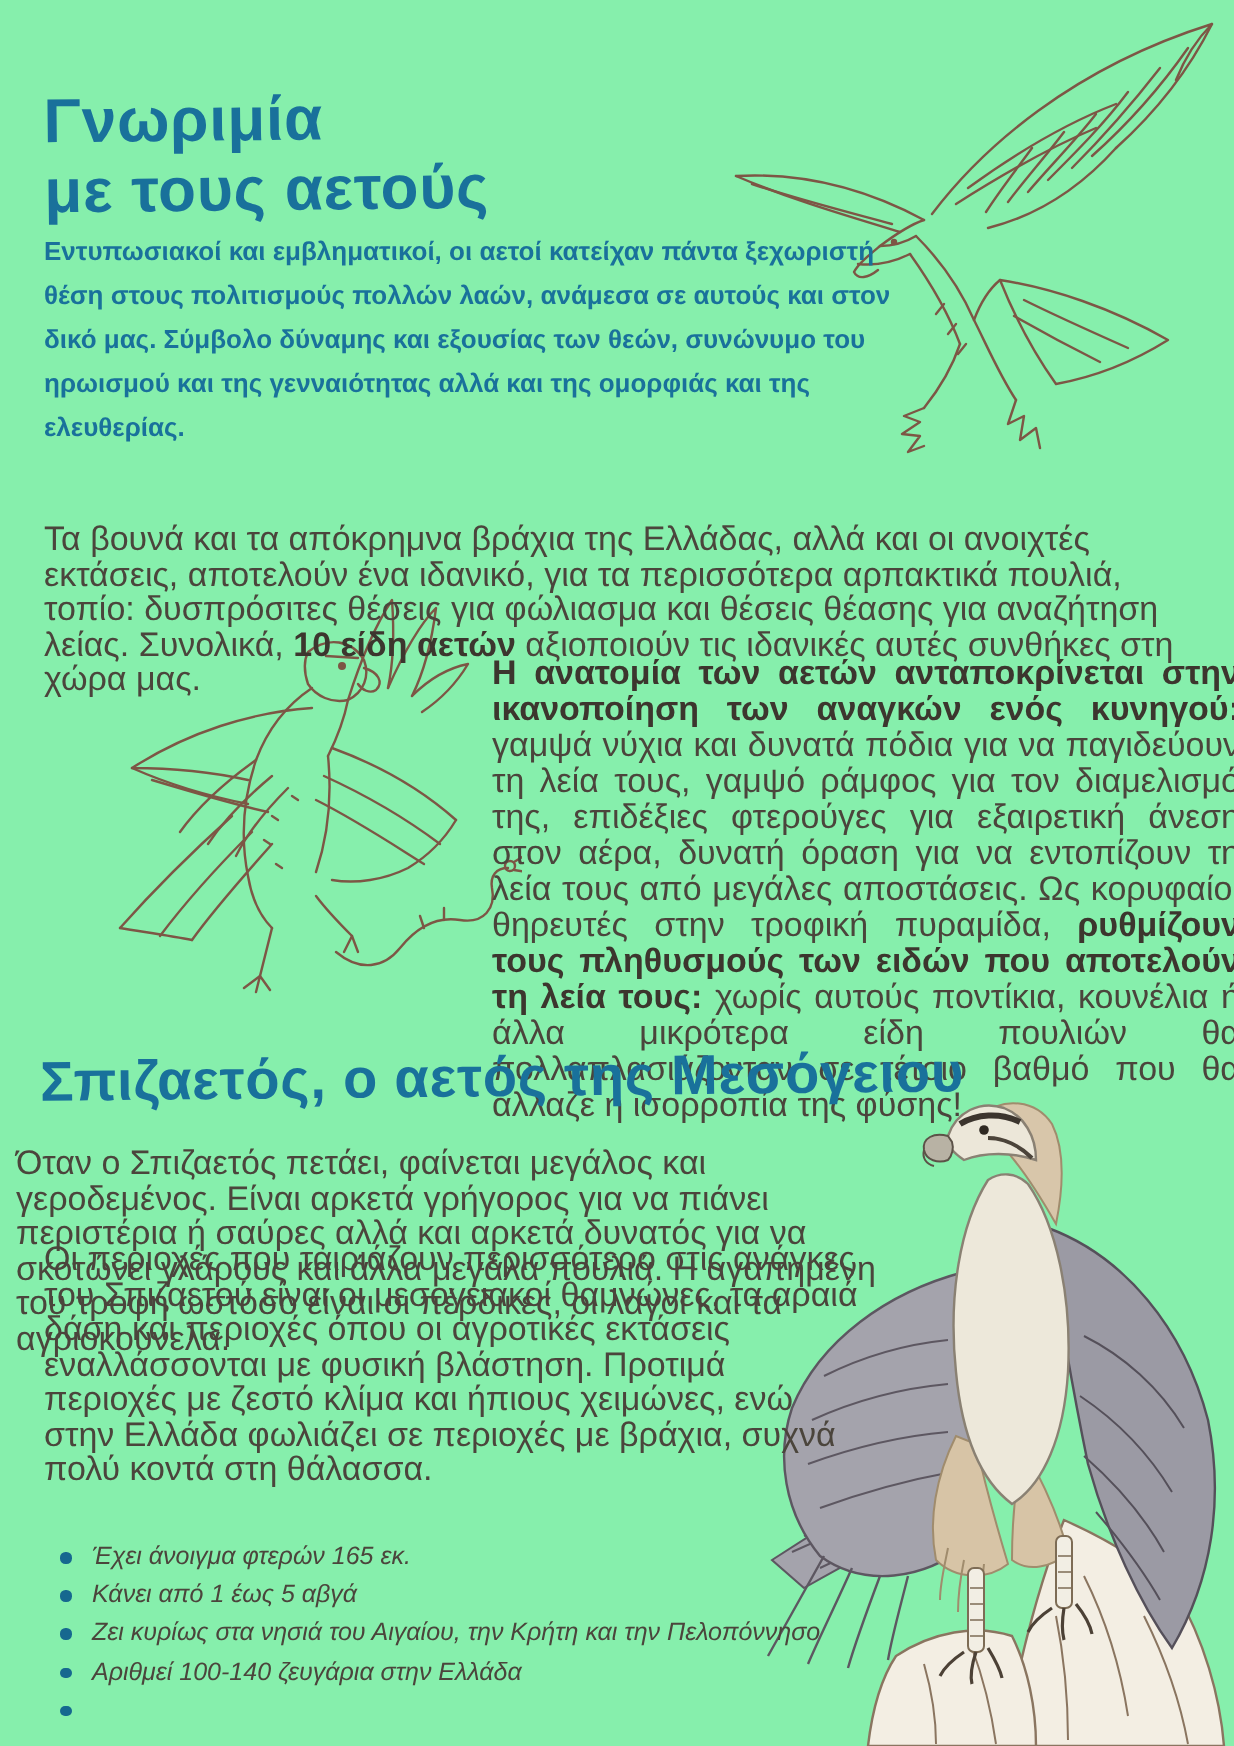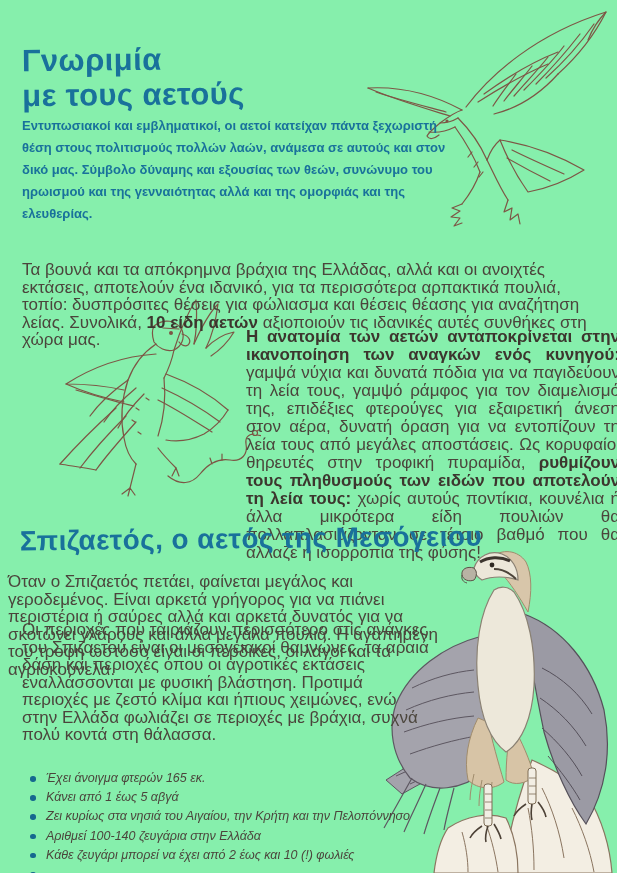--- a/index.html
+++ b/index.html
@@ -195,20 +195,16 @@
       <li>
       <span class="dot"></span>
       <span>Ζει κυρίως στα νησιά του Αιγαίου, την Κρήτη και την Πελοπόννησο</span>
     </li>
       <li>
       <span class="dot"></span>
       <span>Αριθμεί 100-140 ζευγάρια στην Ελλάδα</span>
     </li>
       <li>
       <span class="dot"></span>
-      <span>Κάθε ζευγάρι μπορεί να έχει από 2 έως και 10 (!) φωλιές</span>
-    </li>
-      <li>
-      <span class="dot"></span>
     </li>
     </ul>
 
 </div>
 
 </body></html>

